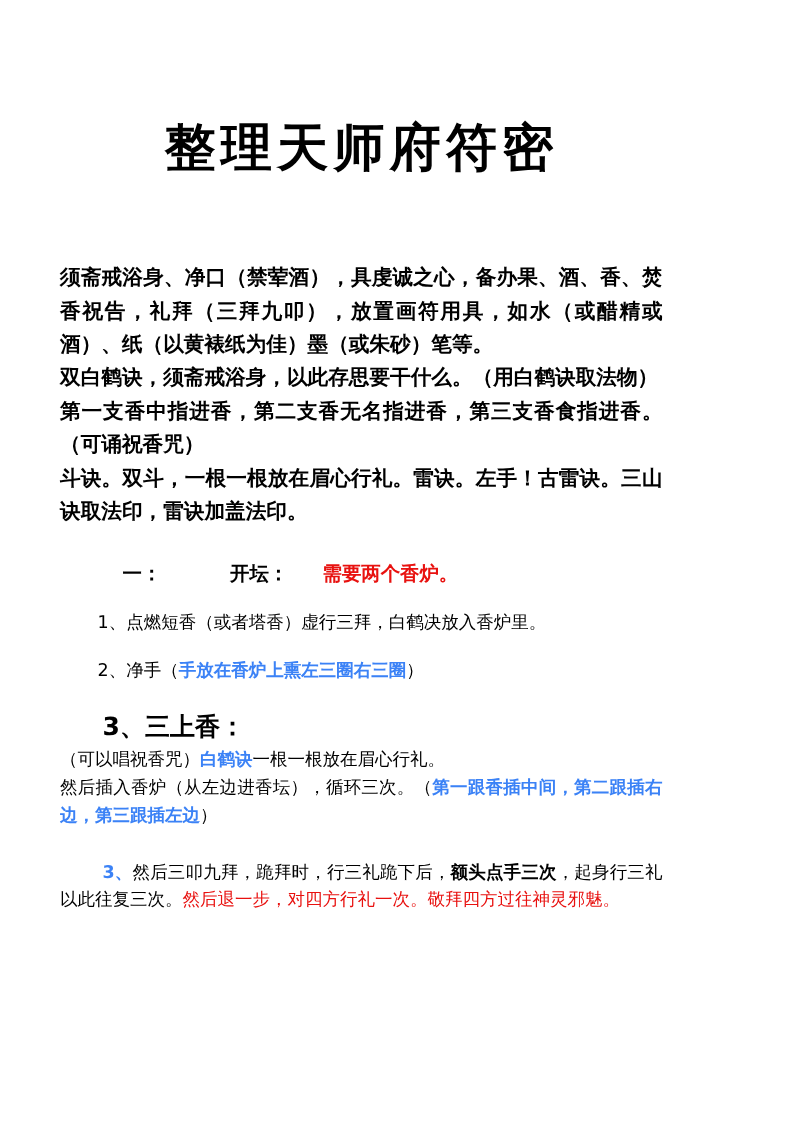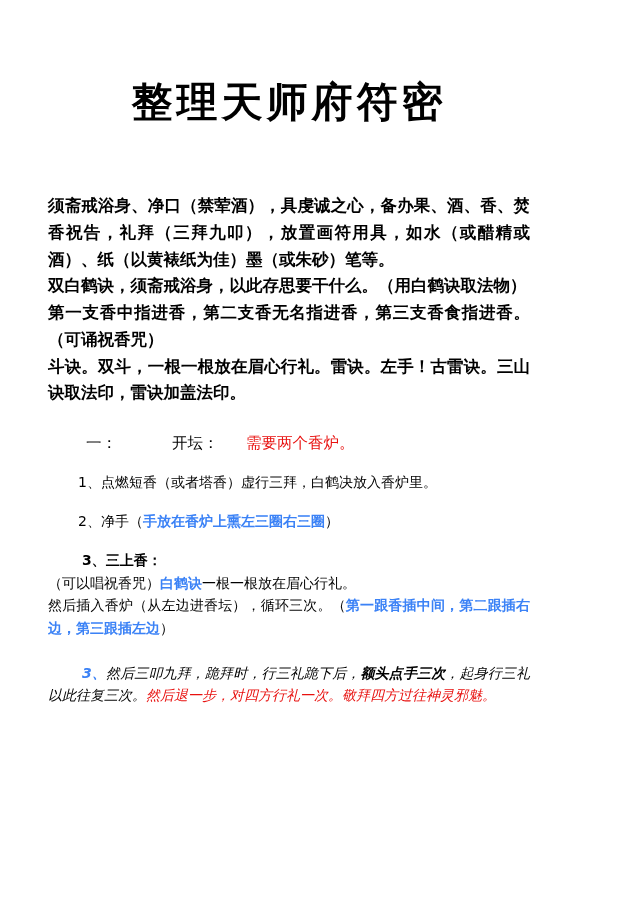--- a/index.html
+++ b/index.html
@@ -12,21 +12,21 @@
     height: 913px;
     font-family: "DejaVu Sans", sans-serif;
     color: #000000;
     position: relative;
     overflow: hidden;
   }
   .page {
     width: 578px;
     height: 913px;
     box-sizing: border-box;
-    padding: 0 48px;
+    padding: 16px 48px;
     position: relative;
   }
   .doc-title {
     text-align: center;
     font-family: "DejaVu Serif", serif;
     font-weight: bold;
     font-size: 41px;
     letter-spacing: 4px;
     margin: 0;
     padding-top: 78px;
@@ -42,22 +42,22 @@
     letter-spacing: 0px;
   }
   .body-block p {
     margin: 0;
   }
   .section {
     margin-top: 26px;
   }
   .sec-head {
     font-size: 15.5px;
-    font-weight: normal;
-    margin: 4px;
+    font-weight: bold;
+    margin: 16px;
     padding-left: 34px;
   }
   .sec-head .num {
     display: inline-block;
     min-width: 86px;
   }
   .sec-head .kaitan {
     display: inline-block;
     min-width: 74px;
   }
@@ -78,35 +78,34 @@
   .para {
     font-size: 14px;
     line-height: 1.62;
     margin: 0;
     text-align: justify;
   }
   .bold {
     font-weight: bold;
   }
   .item3 {
-    font-size: 14px;
+    font-size: 20px;
     font-weight: bold;
     margin: 0;
     margin-top: 19px;
     padding-left: 34px;
   }
   .flow {
     margin-top: 2px;
   }
   .last-block {
     margin-top: 22px;
   }
   .last-block .lead {
     text-indent: 34px;
-    font-style: italic;
   }
 </style>
 </head>
 <body>
 
 <div class="page">
 
   <h1 class="doc-title">整理天师府符密</h1>
 
   <div class="body-block">

